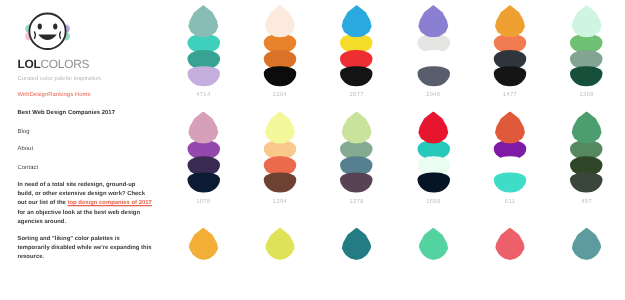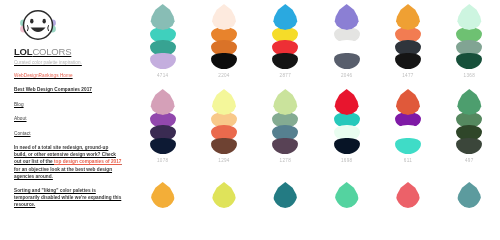--- a/index.html
+++ b/index.html
@@ -17,21 +17,20 @@
   }
 
   
   #sidebar {
     width: 132px;
     height: 211px;
     flex: 0 0 132px;
     background: #ffffff;
     padding: 6px 10px 0 14px;
     overflow: hidden;
-    text-decoration: underline;
   }
   #logo-wrap { width: 44px; height: 34px; margin: 2px 0 4px 2px; position: relative; }
   .brand {
     font-size: 9.5px;
     letter-spacing: -0.2px;
     line-height: 11px;
     margin-bottom: 2px;
   }
   .brand .lol { font-weight: bold; color: #2b2b2b; }
   .brand .colors { font-weight: normal; color: #8d8d8d; }

